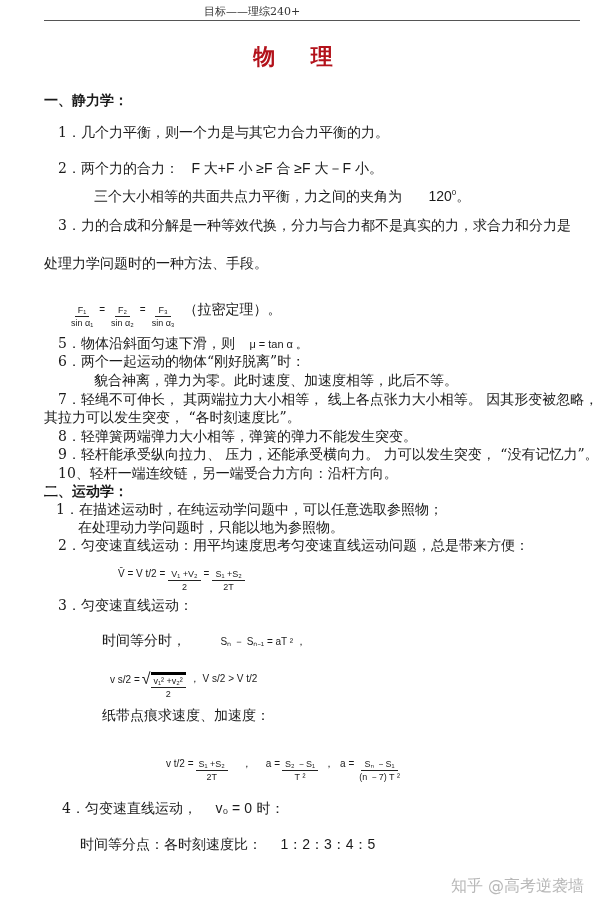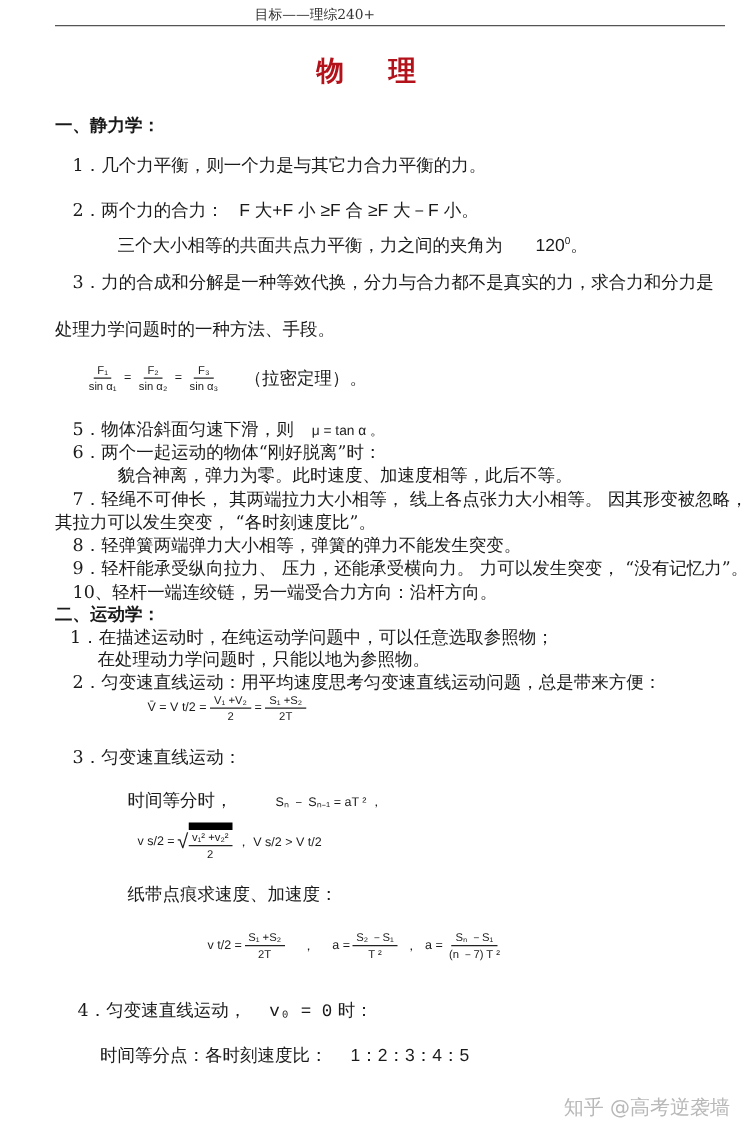--- a/index.html
+++ b/index.html
@@ -10,25 +10,25 @@
   }
   .abs { position: absolute; white-space: nowrap; }
   .header-text { left: 0; width: 504px; top: 4px; text-align: center; font-size: 11px; color: #333; }
   .header-rule { left: 44px; width: 536px; top: 20px; height: 0; border-top: 1px solid #555; }
   .title { left: 0; width: 600px; top: 42px; text-align: center; font-size: 22px; font-weight: bold; color: #b3121b; letter-spacing: 14px; }
   .sec { font-size: 14px; font-weight: bold; font-family: "DejaVu Sans", "Liberation Sans", sans-serif; }
   .t { font-size: 14px; }
   .sans { font-family: "Liberation Sans", "DejaVu Sans", sans-serif; }
   .sup { font-size: 8px; vertical-align: 6px; }
   .frac { display: inline-flex; flex-direction: column; align-items: center; vertical-align: middle; font-family: "Liberation Sans", sans-serif; font-size: 9px; line-height: 12px; }
-  .frac .num { border-bottom: 1px solid #222; padding: 0 3px; }
+  .frac .num { border-bottom: 1px solid #222; padding: 0 3px; margin-top: 14px; }
   .frac .den { padding: 0 3px; }
   .math { font-family: "Liberation Sans", sans-serif; font-size: 10px; }
   .watermark { right: 16px; top: 876px; font-size: 16px; color: #b8b8b8; font-family: "DejaVu Sans", sans-serif; }
-  .sqrt { display:inline-block; border-top:6px solid #000000; padding: 0 2px; }
+  .sqrt { display:inline-block; border-top:3px solid #000000; padding: 0 2px; }
 </style>
 </head>
 <body>
 
 <div class="abs header-text">目标——理综240+</div>
 <div class="abs header-rule"></div>
 <div class="abs title">物  理</div>
 
 <div class="abs sec" style="left:44px; top:92px;">一、静力学：</div>
 
@@ -55,21 +55,21 @@
   <span class="math" style="margin:0 3px;">=</span>
   <span class="frac">
     <span class="num">F₂</span>
     <span class="den">sin α₂</span>
   </span>
   <span class="math" style="margin:0 3px;">=</span>
   <span class="frac">
     <span class="num">F₃</span>
     <span class="den">sin α₃</span>
   </span>
-  <span style="margin-left:18px;">（拉密定理）。</span>
+  <span style="margin-left:6px;">（拉密定理）。</span>
 </div>
 
 <div class="abs t" style="left:58px; top:335px;">
   <span>5．物体沿斜面匀速下滑，则</span>
   <span class="math" style="margin-left:10px; font-size:11px;">μ = tan α 。</span>
 </div>
 <div class="abs t" style="left:58px; top:353px;">6．两个一起运动的物体“刚好脱离”时：</div>
 <div class="abs t" style="left:94px; top:372px;">貌合神离，弹力为零。此时速度、加速度相等，此后不等。</div>
 <div class="abs t" style="left:58px; top:391px;">7．轻绳不可伸长， 其两端拉力大小相等， 线上各点张力大小相等。 因其形变被忽略，</div>
 <div class="abs t" style="left:44px; top:409px;">其拉力可以发生突变， “各时刻速度比”。</div>
@@ -129,21 +129,21 @@
   <span class="math" style="margin:0 6px;">，</span>
   <span class="math">a =</span>
   <span class="frac" style="margin-left:2px;">
     <span class="num">Sₙ －S₁</span>
     <span class="den">(n －7) T ²</span>
   </span>
 </div>
 
 <div class="abs t" style="left:62px; top:800px;">
   <span>4．匀变速直线运动，</span>
-  <span class="sans" style="margin-left:14px;font-family:Liberation Mono, monospace;">v₀ = 0</span>
+  <span class="sans" style="margin-left:14px;">v₀ = 0</span>
   <span>时：</span>
 </div>
 
 <div class="abs t" style="left:80px; top:836px;">
   <span>时间等分点：各时刻速度比：</span>
   <span class="sans" style="margin-left:14px;">1：2：3：4：5</span>
 </div>
 
 <div class="abs watermark">知乎 @高考逆袭墙</div>
 

